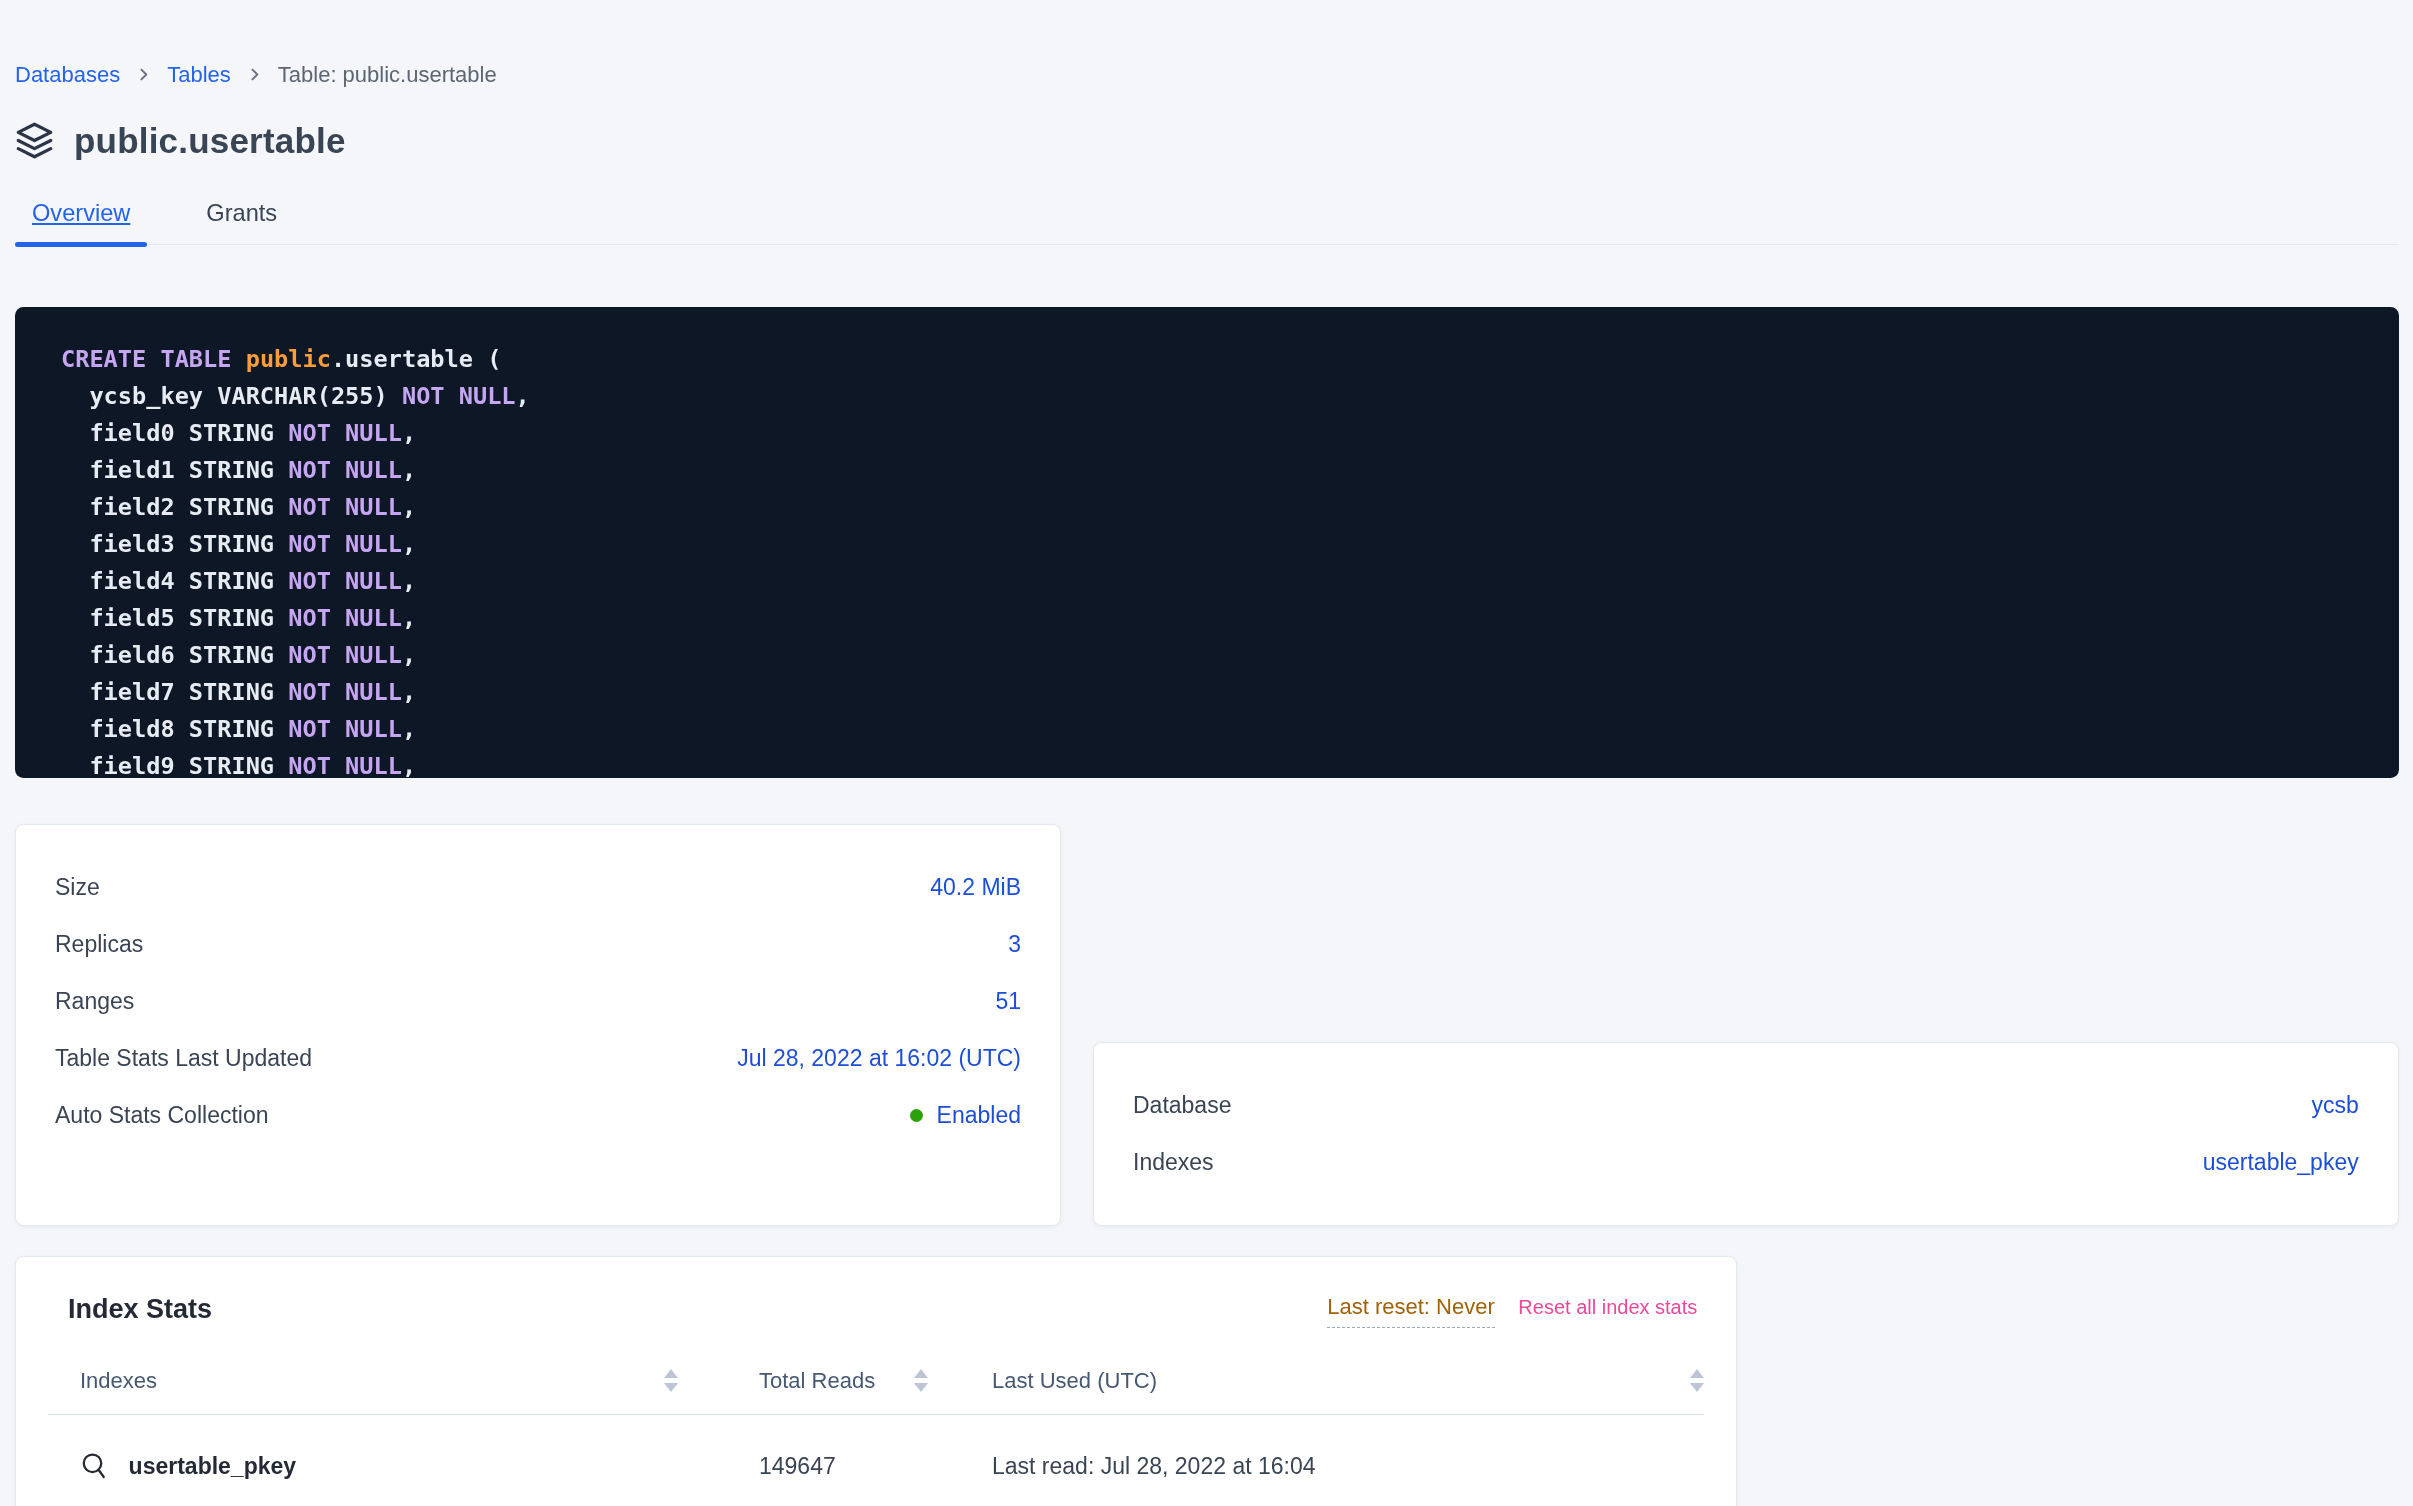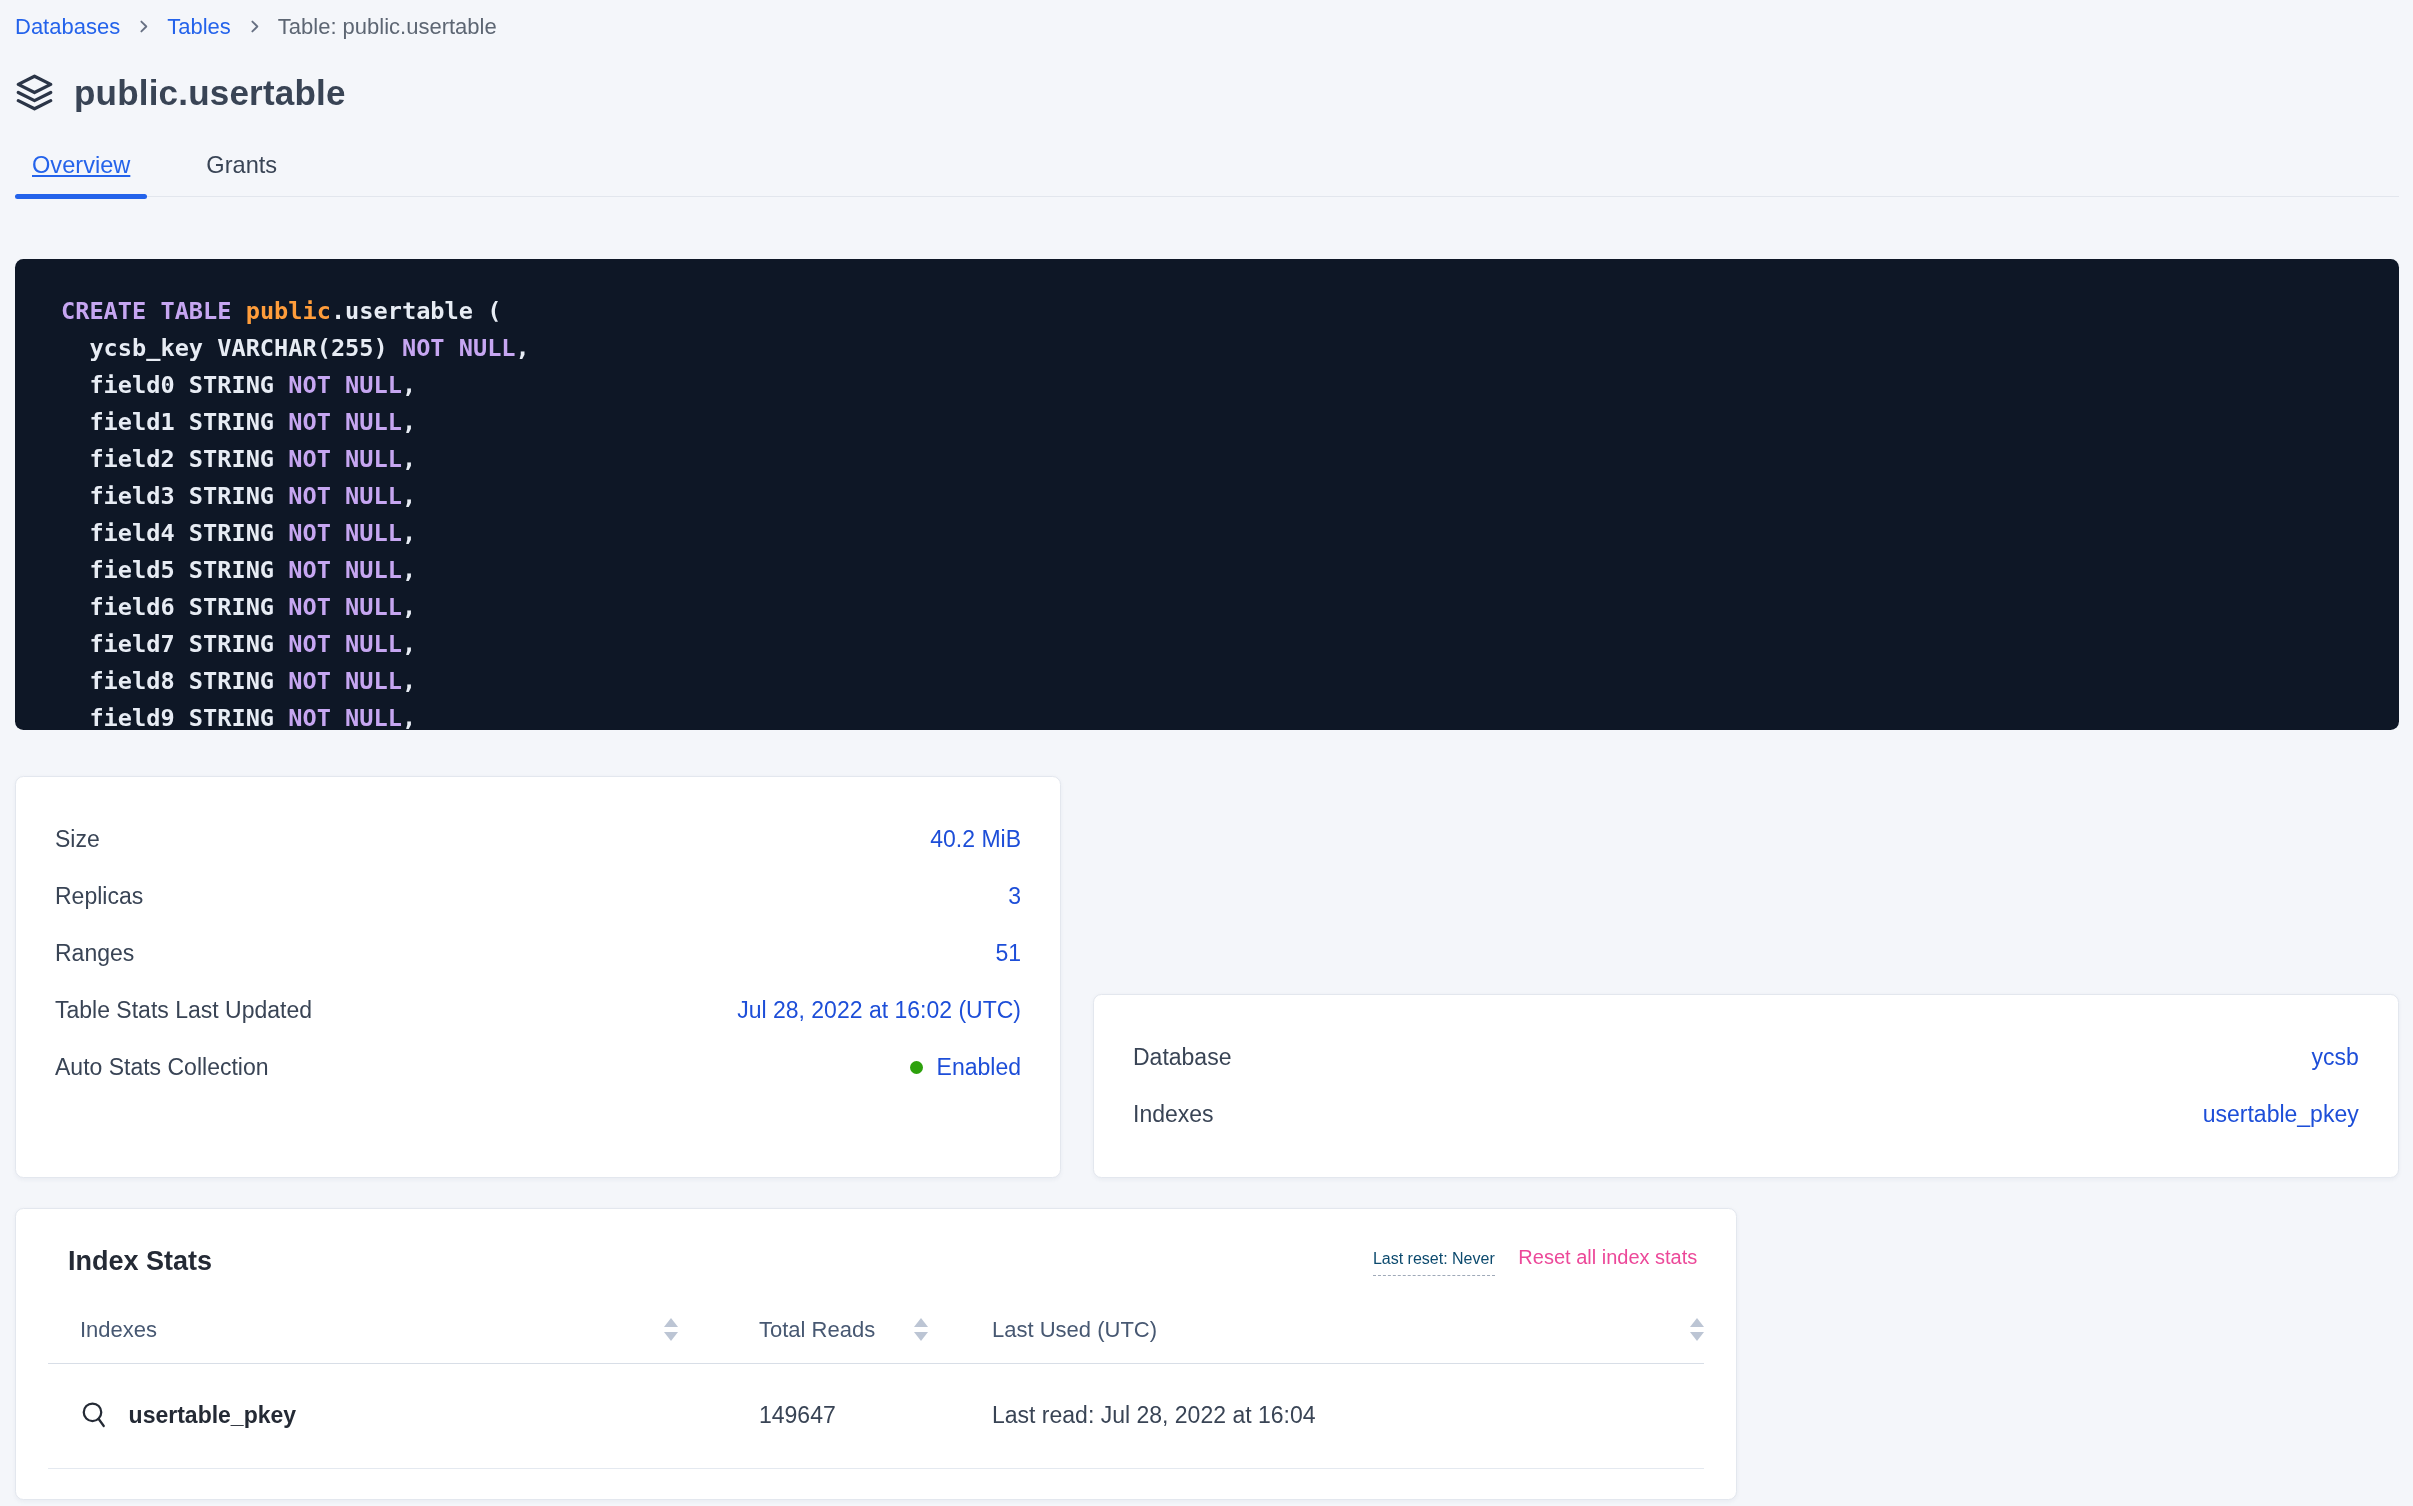--- a/index.html
+++ b/index.html
@@ -15,20 +15,21 @@
     background: #f4f6fa;
   }
 
   
   .breadcrumb {
     display: flex;
     align-items: center;
     gap: 15px;
     font-size: 22px;
     height: 30px;
+    margin-top: 48px;
   }
   .crumb-link { color: #2463eb; text-decoration: none; cursor: pointer; }
   .crumb-current { color: #5d6673; }
   .crumb-sep { display: flex; align-items: center; }
 
   
   .title-row {
     margin-top: 29px;
     display: flex;
     align-items: center;
@@ -137,22 +138,22 @@
     padding: 0 6.7px 0 20px;
   }
   .index-head h2 {
     margin: 0;
     font-size: 27px;
     font-weight: 700;
     color: #242a35;
   }
   .index-head-right { display: flex; align-items: baseline; gap: 23.6px; }
   .last-reset {
-    font-size: 16px;
-    color: #0c4a6e;
+    font-size: 22px;
+    color: #a16207;
     padding-bottom: 6.7px;
     border-bottom: 1.7px dashed #9fa9b8;
     cursor: default;
   }
   .reset-link {
     font-size: 20px;
     color: #ec4899;
     text-decoration: none;
     cursor: pointer;
   }

